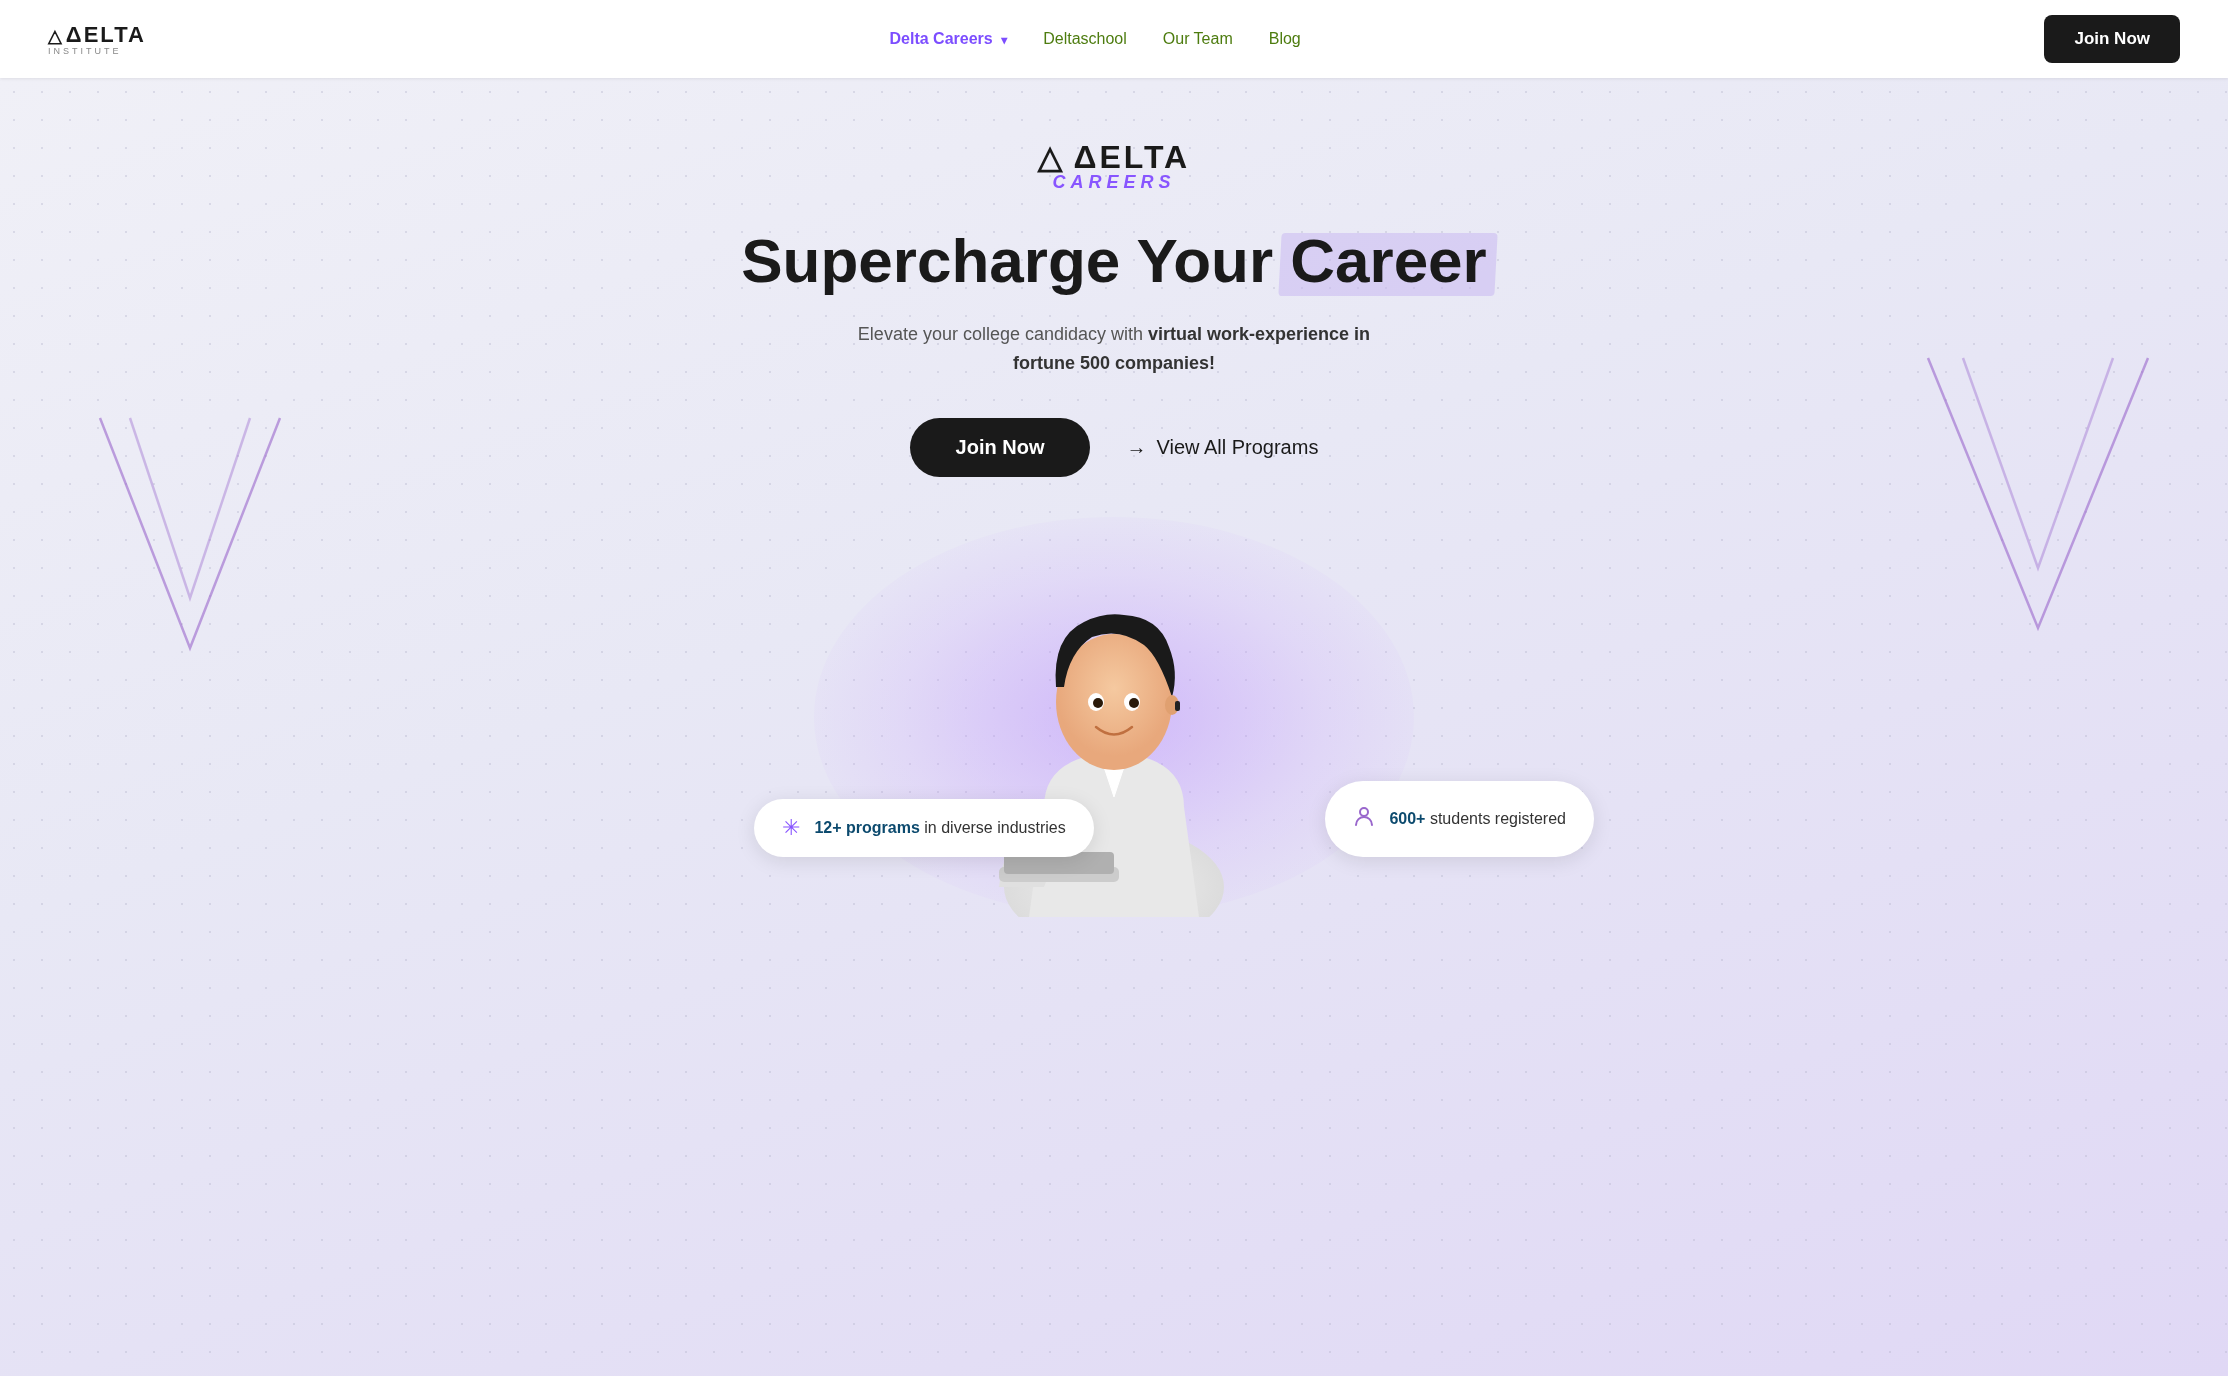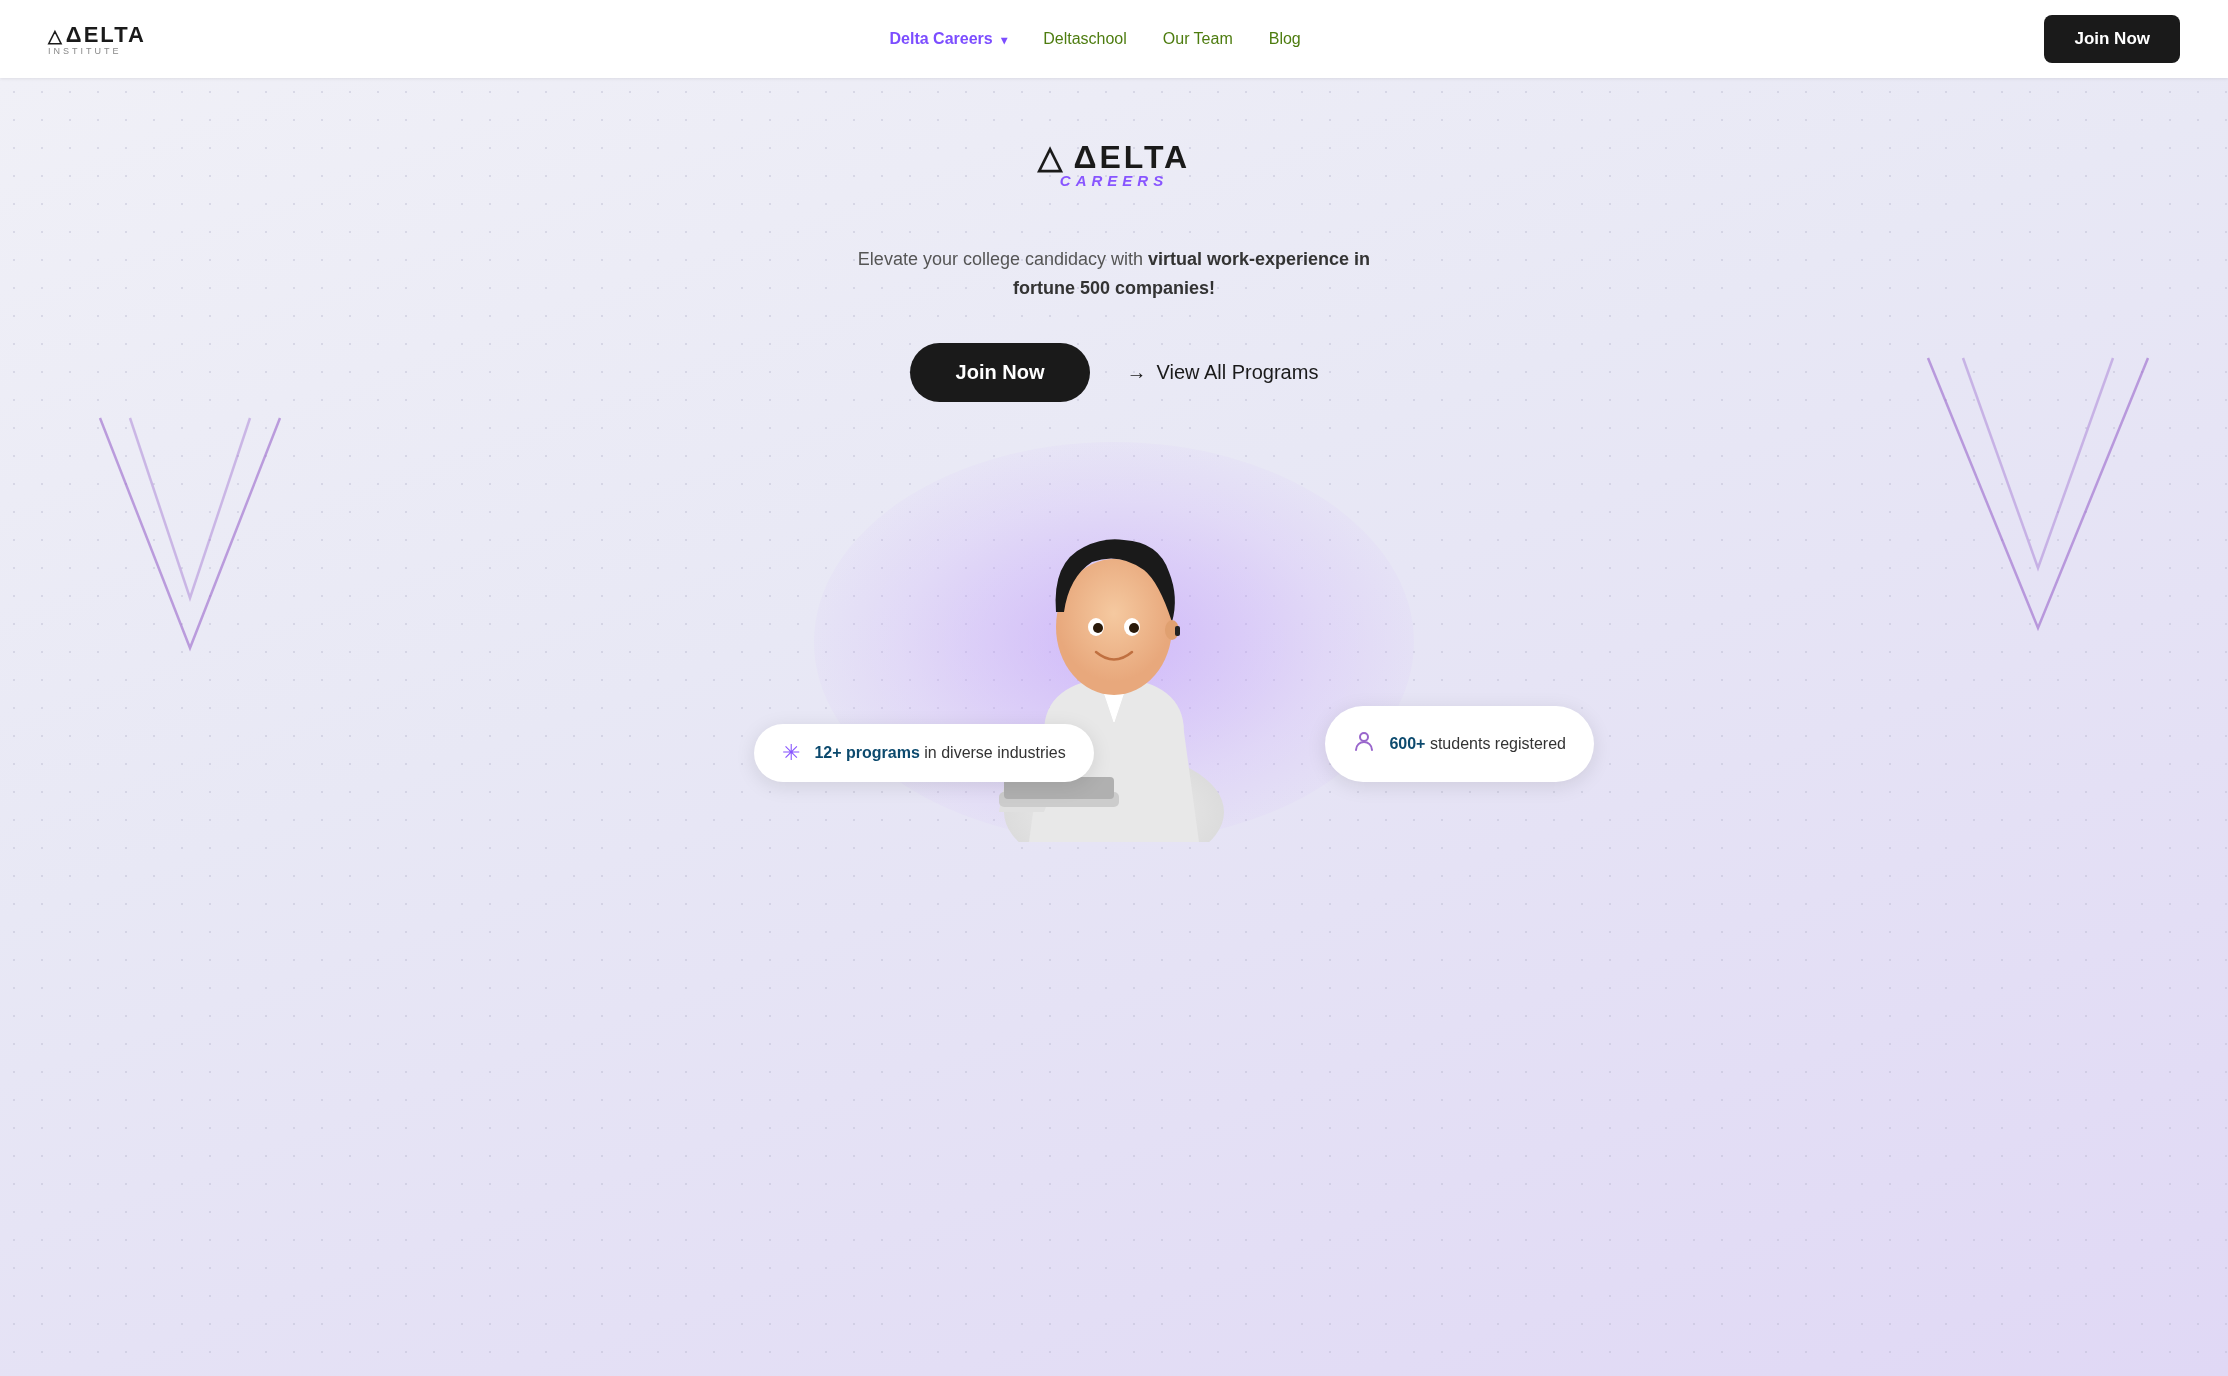--- a/index.html
+++ b/index.html
@@ -109,21 +109,21 @@
     .hero-brand-main {
       font-size: 32px;
       font-weight: 700;
       letter-spacing: 3px;
       color: #1a1a1a;
       display: flex;
       align-items: center;
       gap: 4px;
     }
     .hero-brand-sub {
-      font-size: 15px;
+      font-size: 18px;
       font-weight: 600;
       letter-spacing: 5px;
       color: #8855ff;
       text-transform: uppercase;
       font-style: italic;
       margin-top: -4px;
     }
 
     
     .hero-headline {
@@ -369,20 +369,23 @@
 
   <div class="hero-brand">
     <div class="hero-brand-main">
       <span style="margin-right:4px;">△</span>
       <span>ΔELTA</span>
     </div>
     <div class="hero-brand-sub">CAREERS</div>
   </div>
 
   <div class="hero-headline">
+    <div class="hero-title-line1">
+      <span>Supercharge Your </span><span class="headline-highlight">Career</span>
+    </div>
   </div>
 
   <p class="hero-subtitle">
     <span>Elevate your college candidacy with </span><strong>virtual work-experience in fortune 500 companies!</strong>
   </p>
 
   <div class="hero-ctas">
     <button class="btn-join">Join Now</button>
     <button class="btn-view-all">
       <span class="arrow">→</span>

